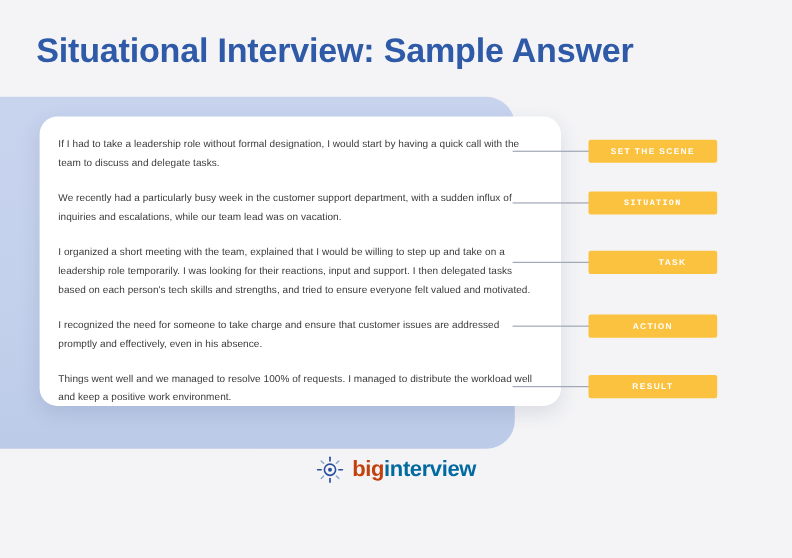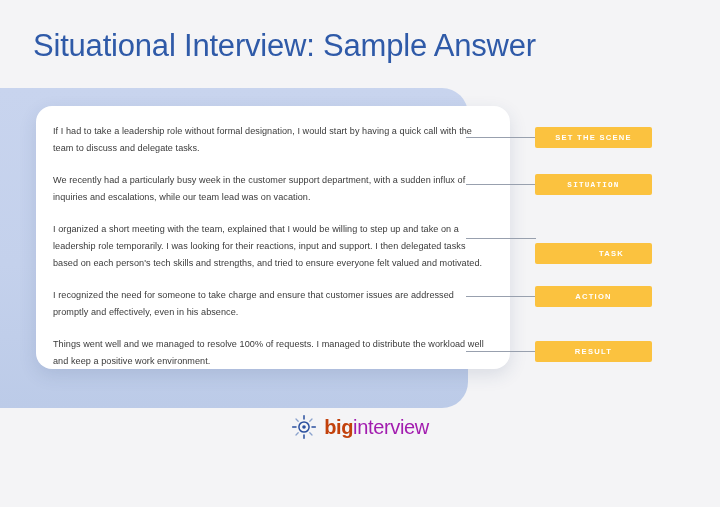--- a/index.html
+++ b/index.html
@@ -22,21 +22,21 @@
     height: 507px;
     background: #f4f4f6;
   }
 
   
   #page-title {
     position: absolute;
     left: 33px;
     top: 28px;
     font-size: 31px;
-    font-weight: 400;
+    font-weight: 700;
     letter-spacing: -0.2px;
     color: #2f5aa8;
     white-space: nowrap;
   }
 
   
   #blue-panel {
     position: absolute;
     left: 0px;
     top: 88px;
@@ -110,22 +110,22 @@
   #logo-wordmark {
     font-size: 20px;
     letter-spacing: -0.35px;
     line-height: 1;
   }
   #logo-big {
     font-weight: bold;
     color: #c2410c;
   }
   #logo-interview {
-    font-weight: 400;
-    color: #a21caf;
+    font-weight: 700;
+    color: #0369a1;
   }
 </style>
 </head>
 <body>
 
 <div id="canvas">
 
   <div id="page-title">Situational Interview: Sample Answer</div>
 
   <div id="blue-panel"></div>
@@ -139,21 +139,21 @@
   </div>
 
   <div class="connector" style="left:466px; top:137px; width:70px;"></div>
   <div class="connector" style="left:466px; top:184px; width:70px;"></div>
   <div class="connector" style="left:466px; top:238px; width:70px;"></div>
   <div class="connector" style="left:466px; top:296px; width:70px;"></div>
   <div class="connector" style="left:466px; top:351px; width:70px;"></div>
 
   <div class="step-label" style="top:127px;">SET THE SCENE</div>
   <div class="step-label" style="top:174px;font-family:Liberation Mono, monospace;">SITUATION</div>
-  <div class="step-label" style="top:243px;padding-left:36px;">TASK</div>
+  <div class="step-label" style="top:228px;padding-left:36px;">TASK</div>
   <div class="step-label" style="top:341px;">RESULT</div>
   <div class="step-label" style="top:286px;">ACTION</div>
 
   <div id="footer-logo">
     <svg id="sun-icon" width="26" height="26" viewBox="0 0 26 26">
       <circle cx="13" cy="13" r="5.1" fill="none" stroke="#2a4f9e" stroke-width="1.5"></circle>
       <circle cx="13" cy="13" r="1.8" fill="#2a4f9e"></circle>
       <g stroke="#2a4f9e" stroke-width="1.5" stroke-linecap="round">
         <line x1="13" y1="1.7" x2="13" y2="5.0"></line>
         <line x1="13" y1="21.0" x2="13" y2="24.3"></line>

